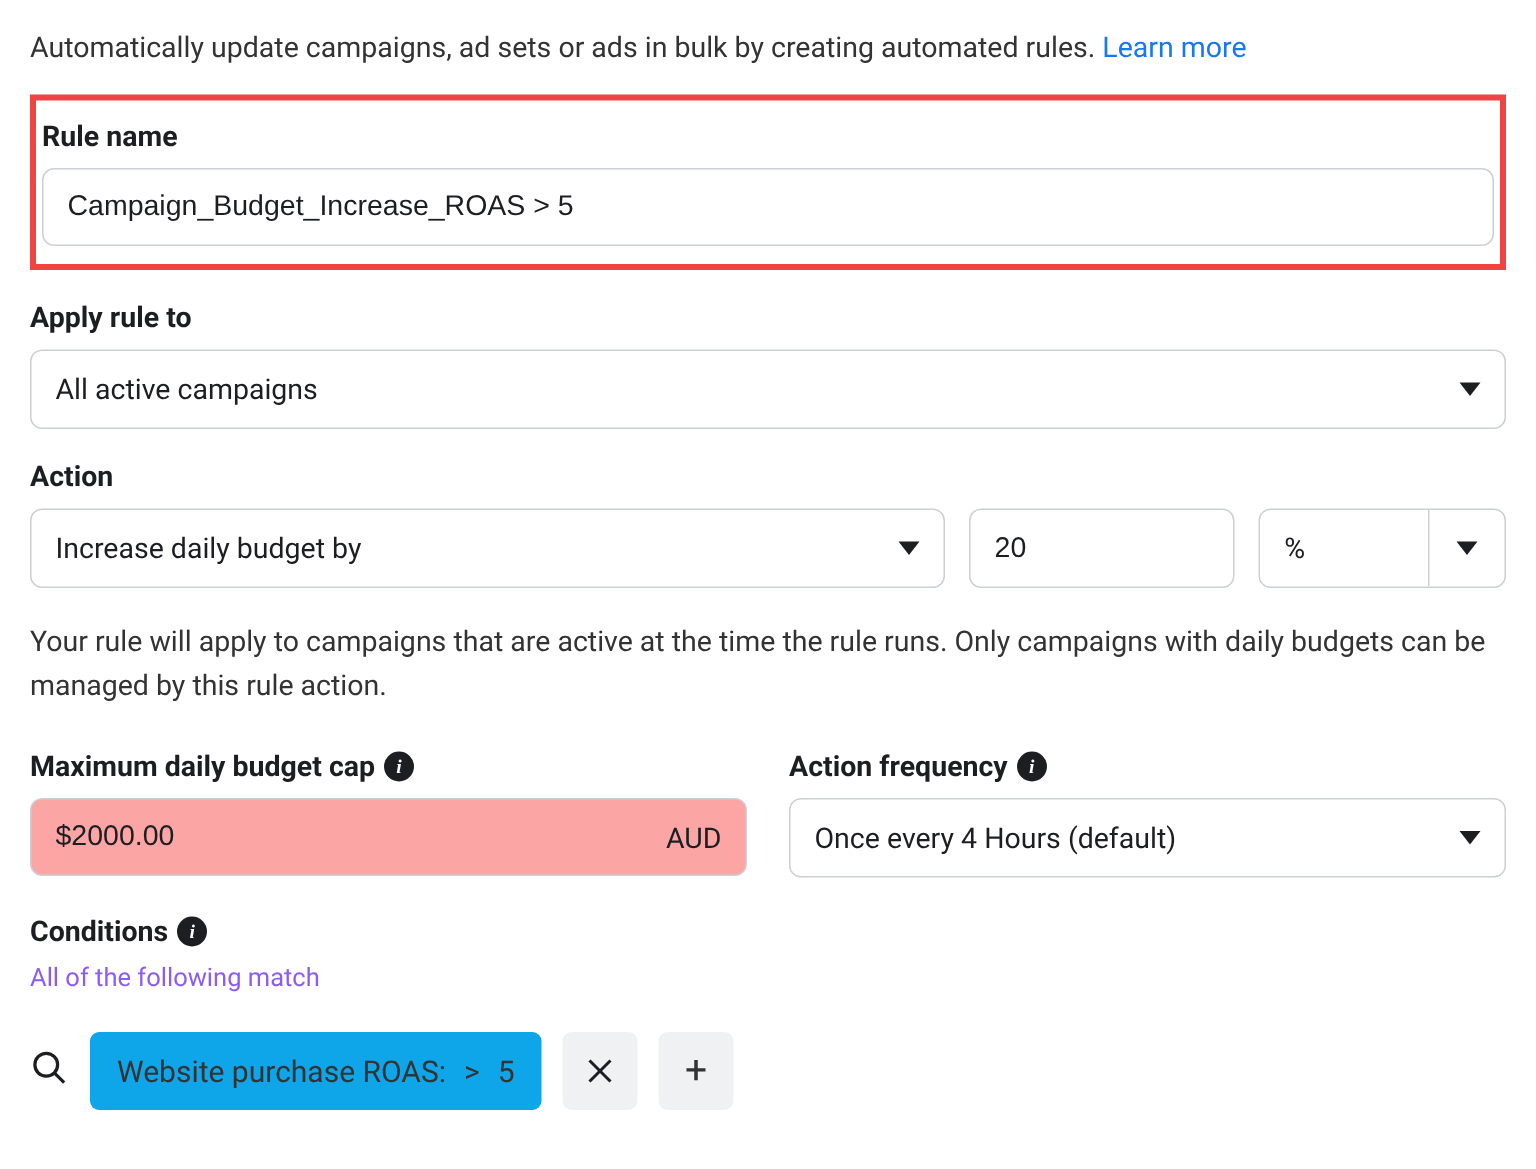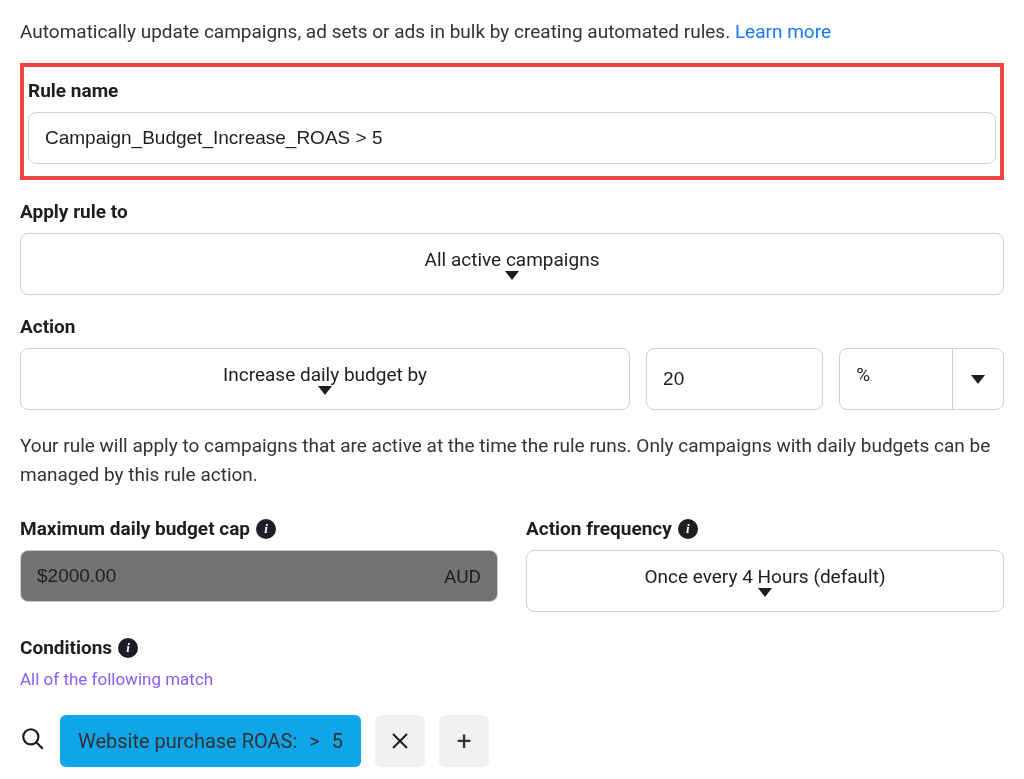--- a/index.html
+++ b/index.html
@@ -52,21 +52,20 @@
       padding: 14px 16px;
       font-size: 19px;
       border: 1px solid #ccd0d5;
       border-radius: 8px;
       background: #fff;
       color: #1c1e21;
       display: flex;
       justify-content: space-between;
       align-items: center;
       cursor: pointer;
-      flex-direction: column;
     }
     .caret-down {
       width: 0;
       height: 0;
       border-left: 7px solid transparent;
       border-right: 7px solid transparent;
       border-top: 9px solid #1c1e21;
     }
     .section {
       margin-bottom: 20px;
@@ -117,21 +116,21 @@
       margin-bottom: 24px;
     }
     .col {
       flex: 1;
     }
     .currency-input-wrap {
       display: flex;
       align-items: center;
       border: 1px solid #ccd0d5;
       border-radius: 8px;
-      background: #737373;
+      background: #fca5a5;
       padding-right: 16px;
     }
     .currency-input-wrap input {
       border: none;
       flex: 1;
       padding: 14px 16px;
       font-size: 19px;
       outline: none;
       background: transparent;
       color: #1c1e21;

